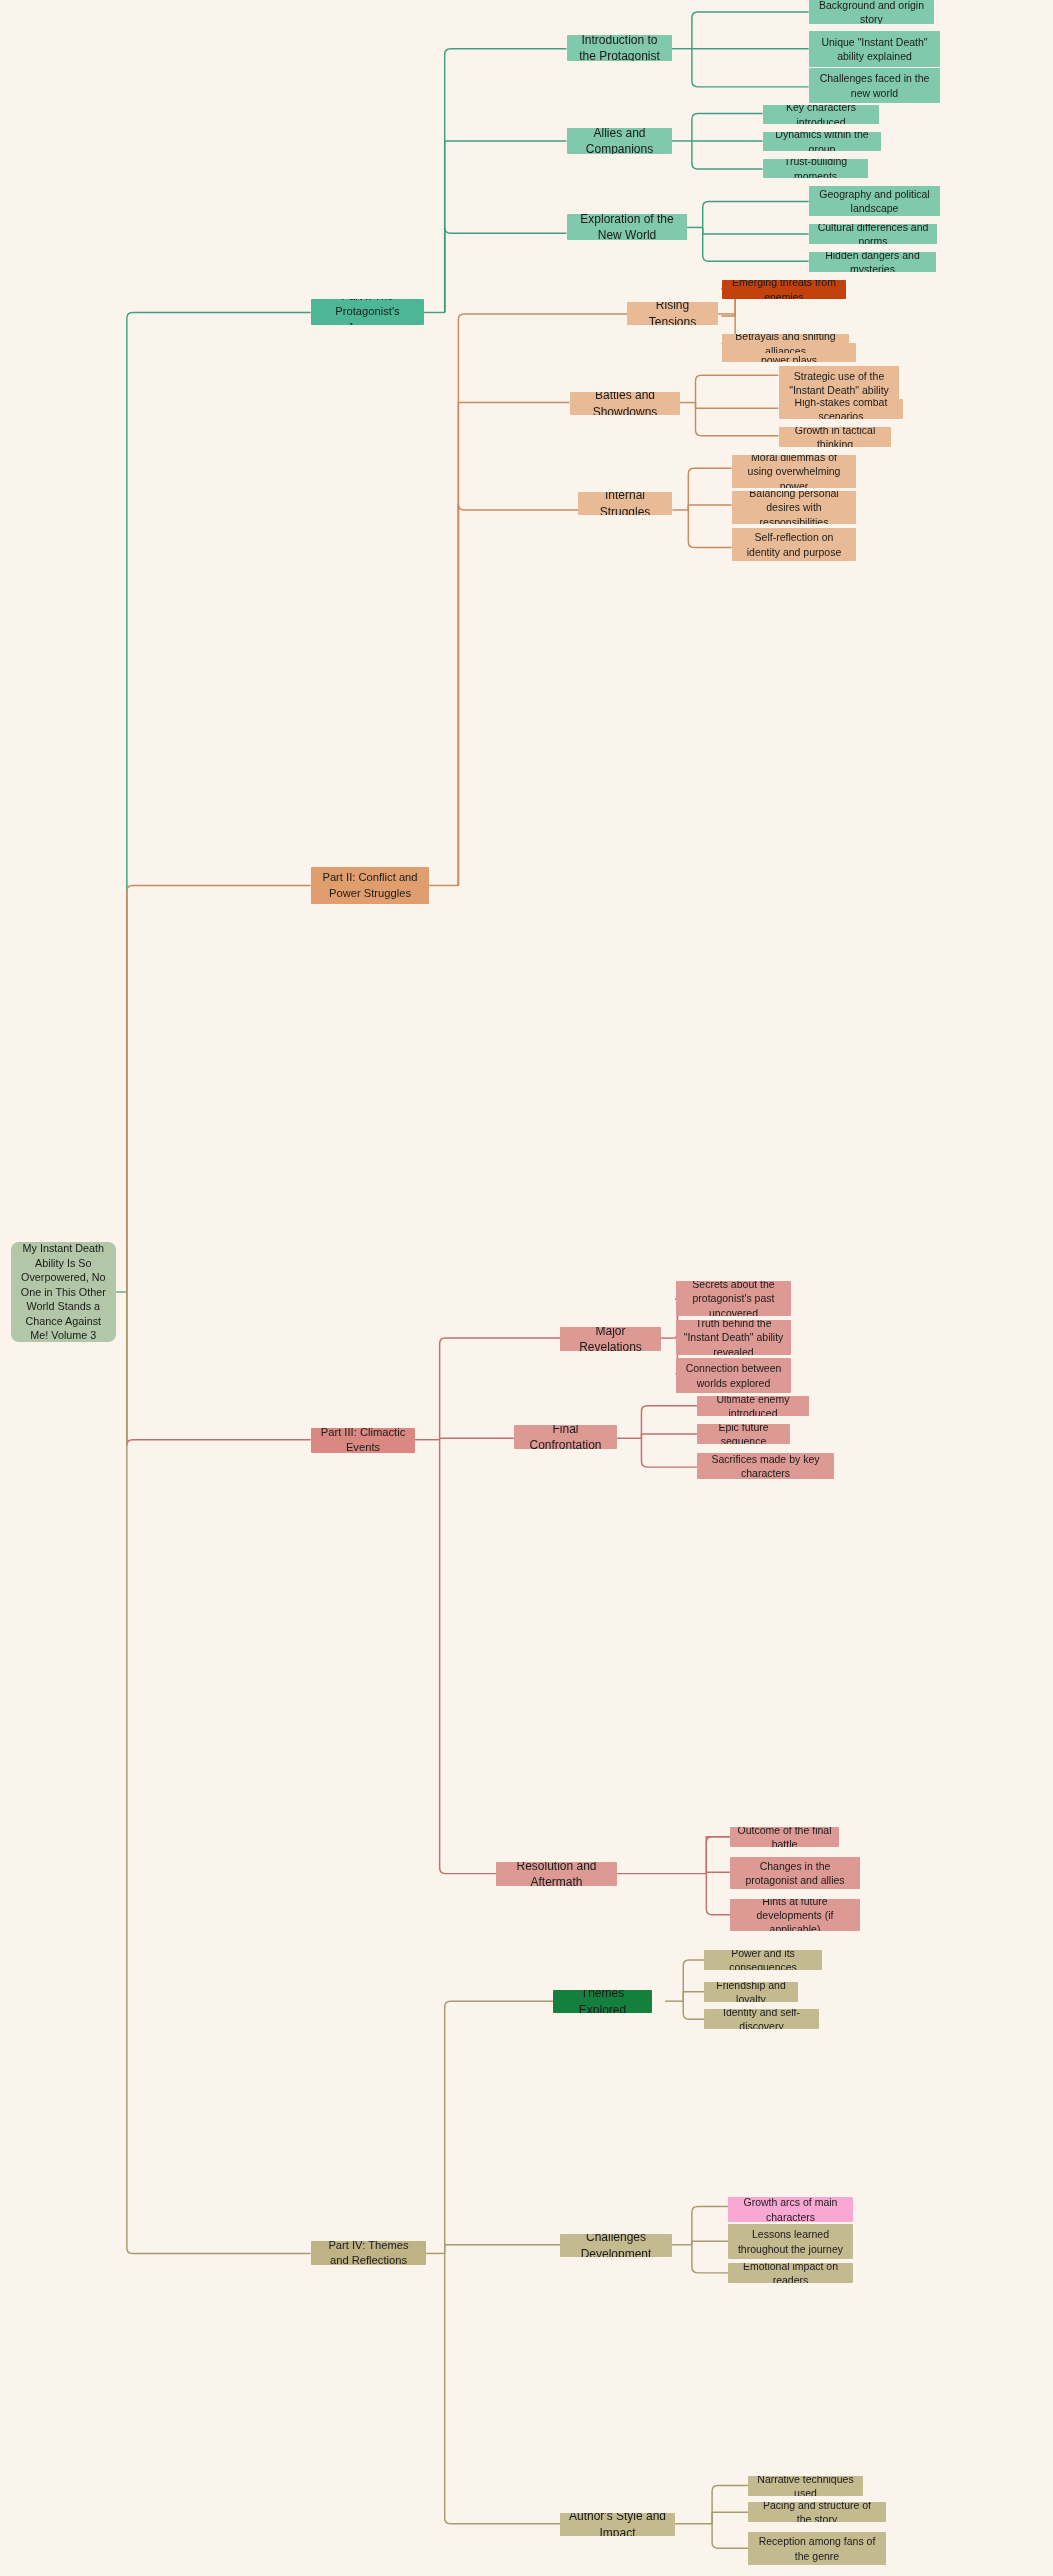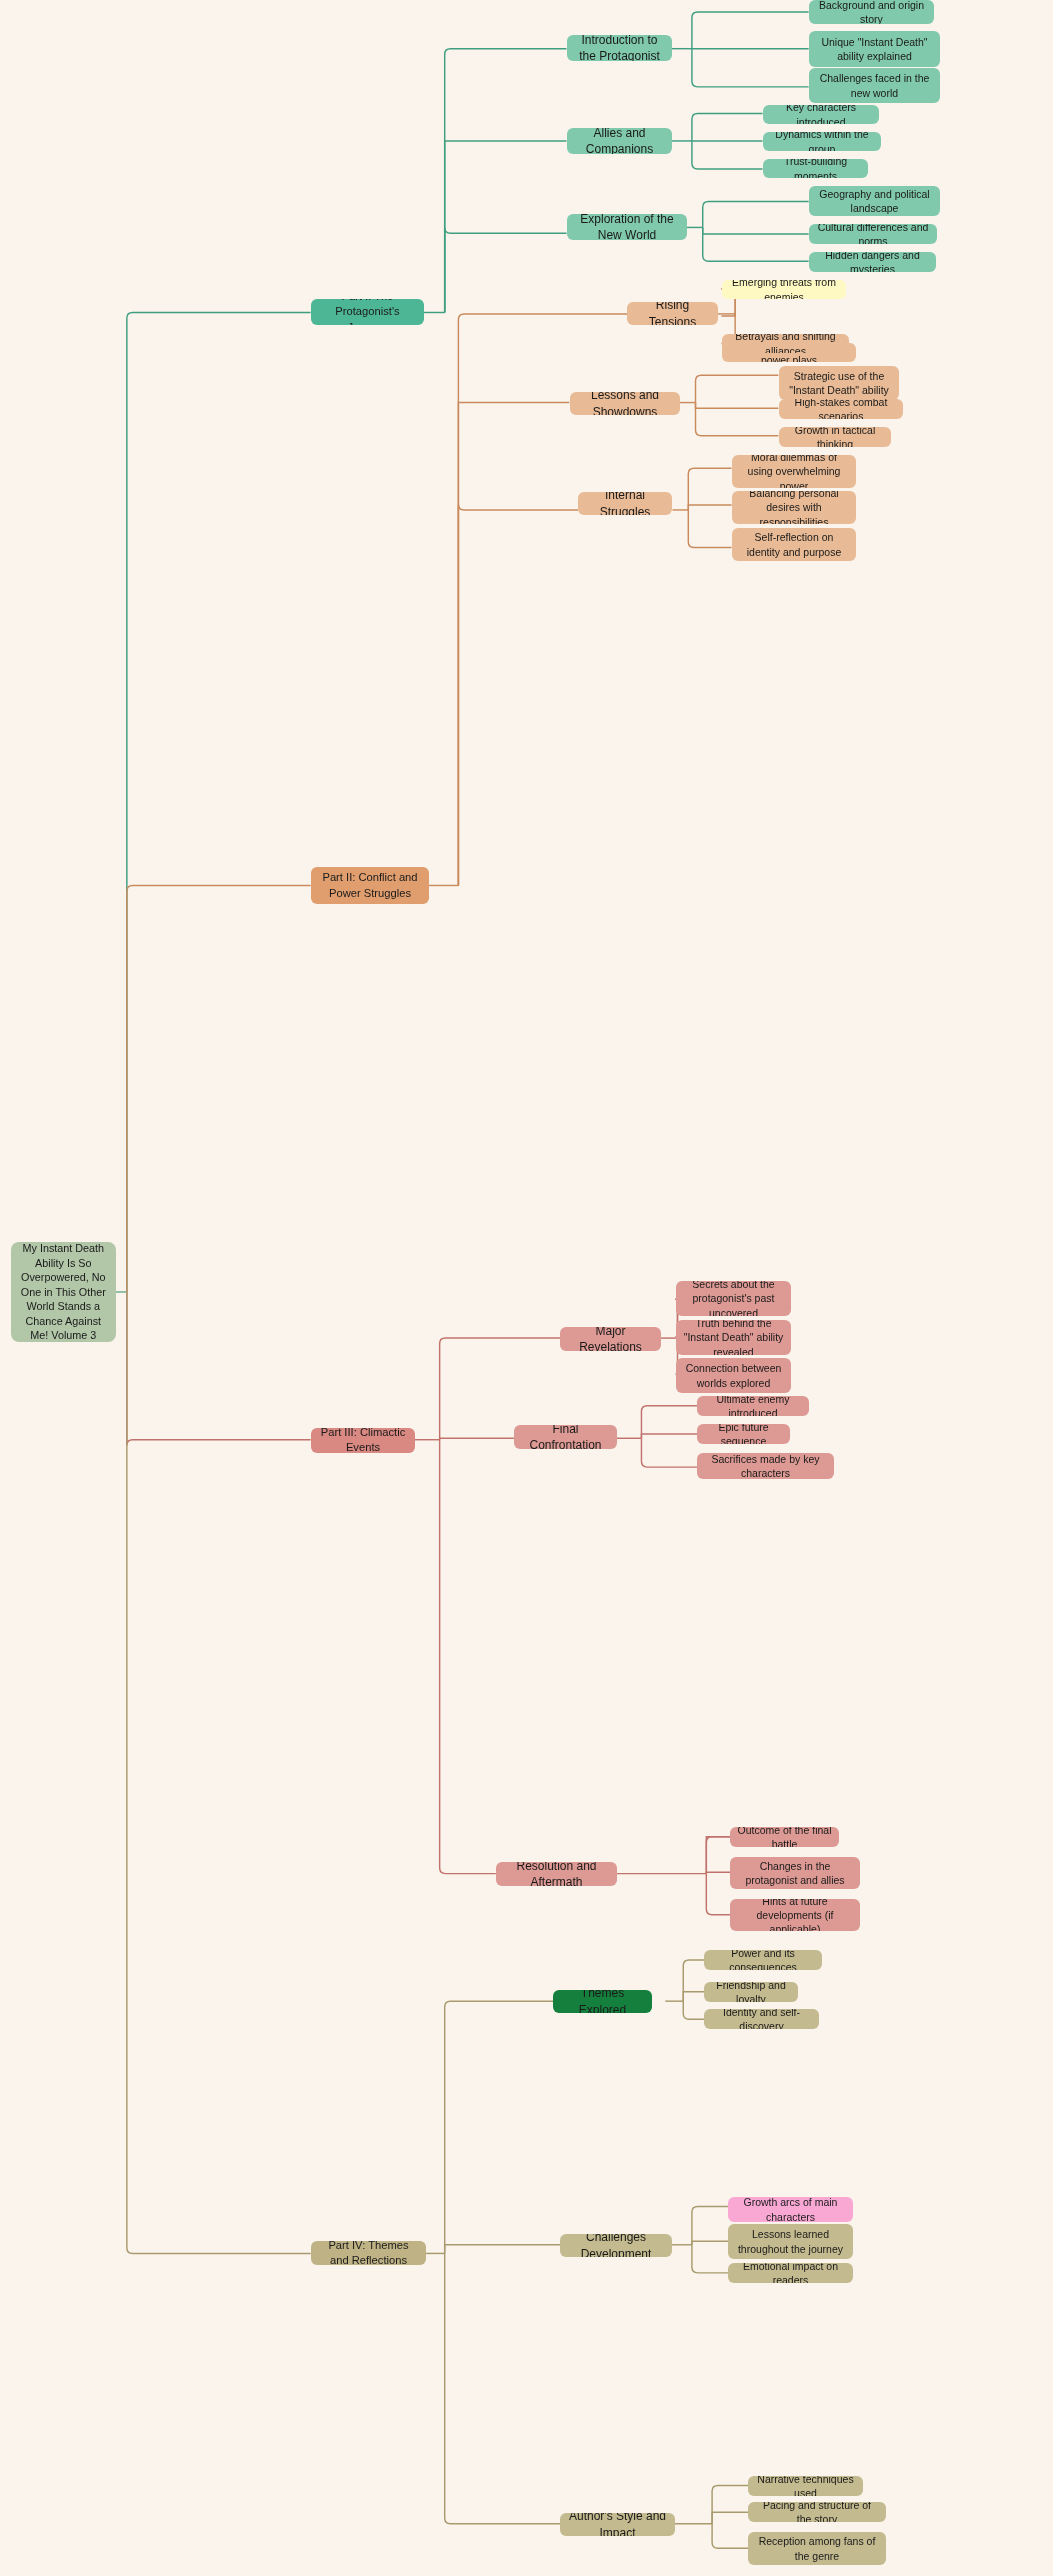--- a/index.html
+++ b/index.html
@@ -25,21 +25,21 @@
     height: 2576px;
     pointer-events: none;
   }
   .node {
     position: absolute;
     box-sizing: border-box;
     display: flex;
     align-items: center;
     justify-content: center;
     text-align: center;
-    border-radius: 6px;
+    border-radius: 1px;
     color: #1a1a1a;
     line-height: 1.35;
     padding: 2.9px 7.2px;
     overflow: hidden;
   }
   .node.root {
     font-size: 10.8px;
     border-radius: 8px;
   }
   .node.lvl1 {
@@ -203,32 +203,32 @@
     <span>Hidden dangers and mysteries</span>
   </div>
 
   <div class="node lvl1" style="left:311px; top:867px; width:118px; height:37px; background:#e09e6e;">
     <span>Part II: Conflict and Power Struggles</span>
   </div>
 
   <div class="node lvl2" style="left:627px; top:302px; width:91px; height:23px; background:#e8bb96;">
     <span>Rising Tensions</span>
   </div>
-  <div class="node lvl3" style="left:722px; top:280px; width:124px; height:19px; background:#fef9c3;">
+  <div class="node lvl3" style="left:722px; top:280px; width:124px; height:19px; background:#c2410c;">
     <span>Emerging threats from enemies</span>
   </div>
   <div class="node lvl3" style="left:722px; top:307px; width:134px; height:19px; background:#e8bb96;margin-top:36px;">
     <span>Political intrigue and power plays</span>
   </div>
   <div class="node lvl3" style="left:722px; top:334px; width:127px; height:19px; background:#e8bb96;">
     <span>Betrayals and shifting alliances</span>
   </div>
 
   <div class="node lvl2" style="left:570px; top:392px; width:110px; height:23px; background:#e8bb96;">
-    <span>Lessons and Showdowns</span>
+    <span>Battles and Showdowns</span>
   </div>
   <div class="node lvl3" style="left:779px; top:366px; width:120px; height:34px; background:#e8bb96;">
     <span>Strategic use of the "Instant Death" ability</span>
   </div>
   <div class="node lvl3" style="left:779px; top:399px; width:124px; height:20px; background:#e8bb96;">
     <span>High-stakes combat scenarios</span>
   </div>
   <div class="node lvl3" style="left:779px; top:427px; width:112px; height:20px; background:#e8bb96;">
     <span>Growth in tactical thinking</span>
   </div>

